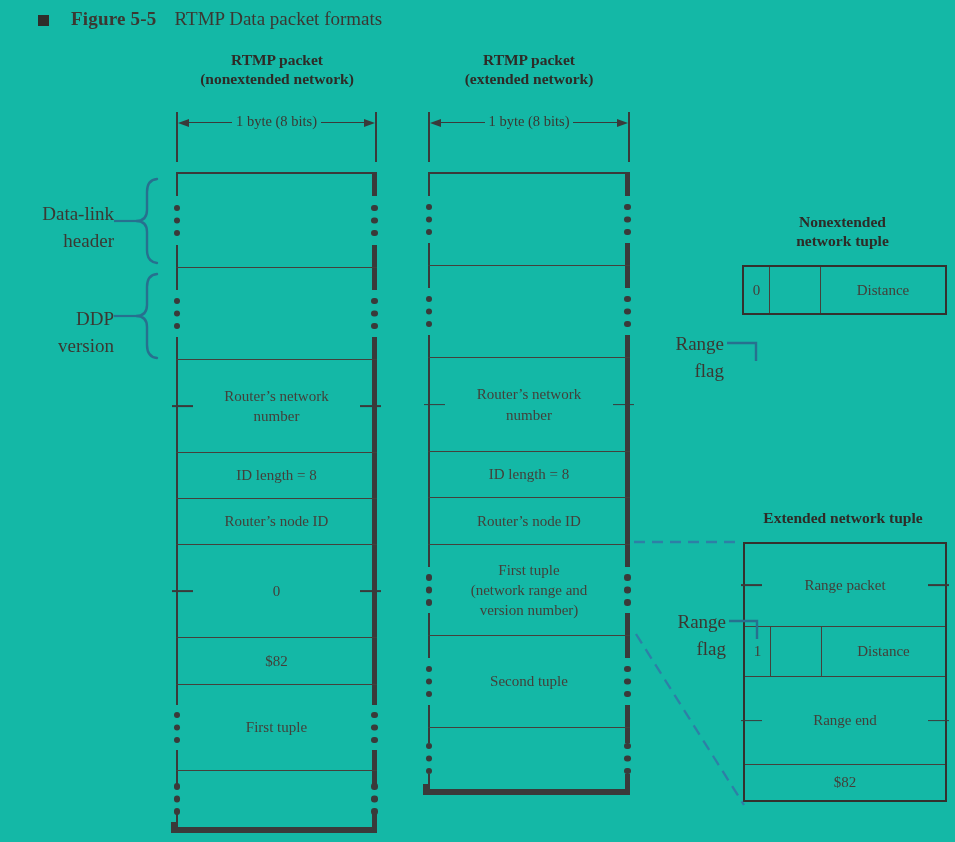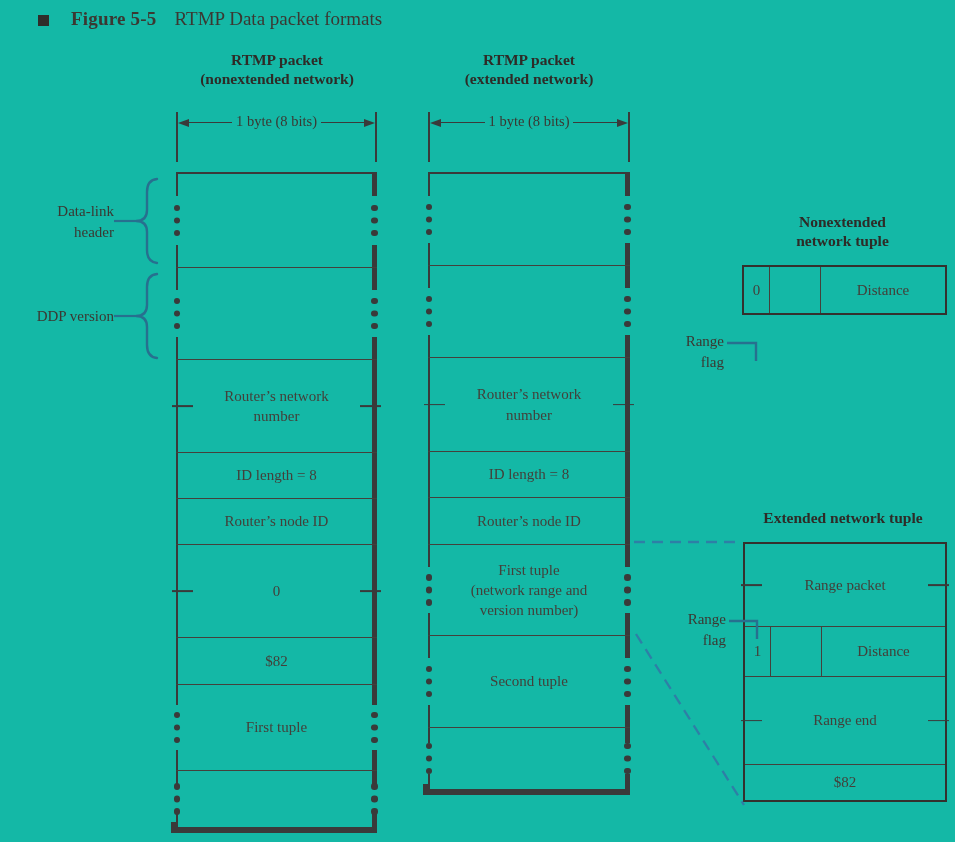--- a/index.html
+++ b/index.html
@@ -45,21 +45,21 @@
   .stub.rb{right:0;bottom:0;width:5.5px;height:24%;}
   .dots{position:absolute;top:calc(50% - 16px);width:6.5px;height:6.5px;border-radius:50%;
         background:#3a3a3a;box-shadow:0 12.5px 0 #3a3a3a,0 25px 0 #3a3a3a;}
   .dots.l{left:-2.2px;}
   .dots.r{right:-0.5px;}
   .tick{position:absolute;top:50%;height:1.8px;width:21px;background:#3a3a3a;transform:translateY(-50%);}
   .tick.l{left:-4px;}
   .tick.r{right:-4px;}
   .flabel{font-size:15px;line-height:1.35;text-align:center;white-space:pre-line;color:#43403a;padding:0 4px;}
   
-  .side-label{position:absolute;font-size:15px;line-height:1.4;text-align:right;white-space:pre-line;color:#3b3832;}
+  .side-label{position:absolute;font-size:19px;line-height:1.4;text-align:right;white-space:pre-line;color:#3b3832;}
   
   .tuple{position:absolute;border:2.5px solid #34312d;box-sizing:content-box;}
   .trow{position:relative;box-sizing:border-box;display:flex;align-items:center;justify-content:center;}
   .trow + .trow{border-top:1.6px solid #44413c;}
   .flagrow{display:flex;align-items:stretch;justify-content:flex-start;}
   .flagrow .cell{box-sizing:border-box;display:flex;align-items:center;justify-content:center;}
   .flagrow .cell + .cell{border-left:1.6px solid #44413c;}
   
   .overlay{position:absolute;left:0;top:0;pointer-events:none;}
 </style>

